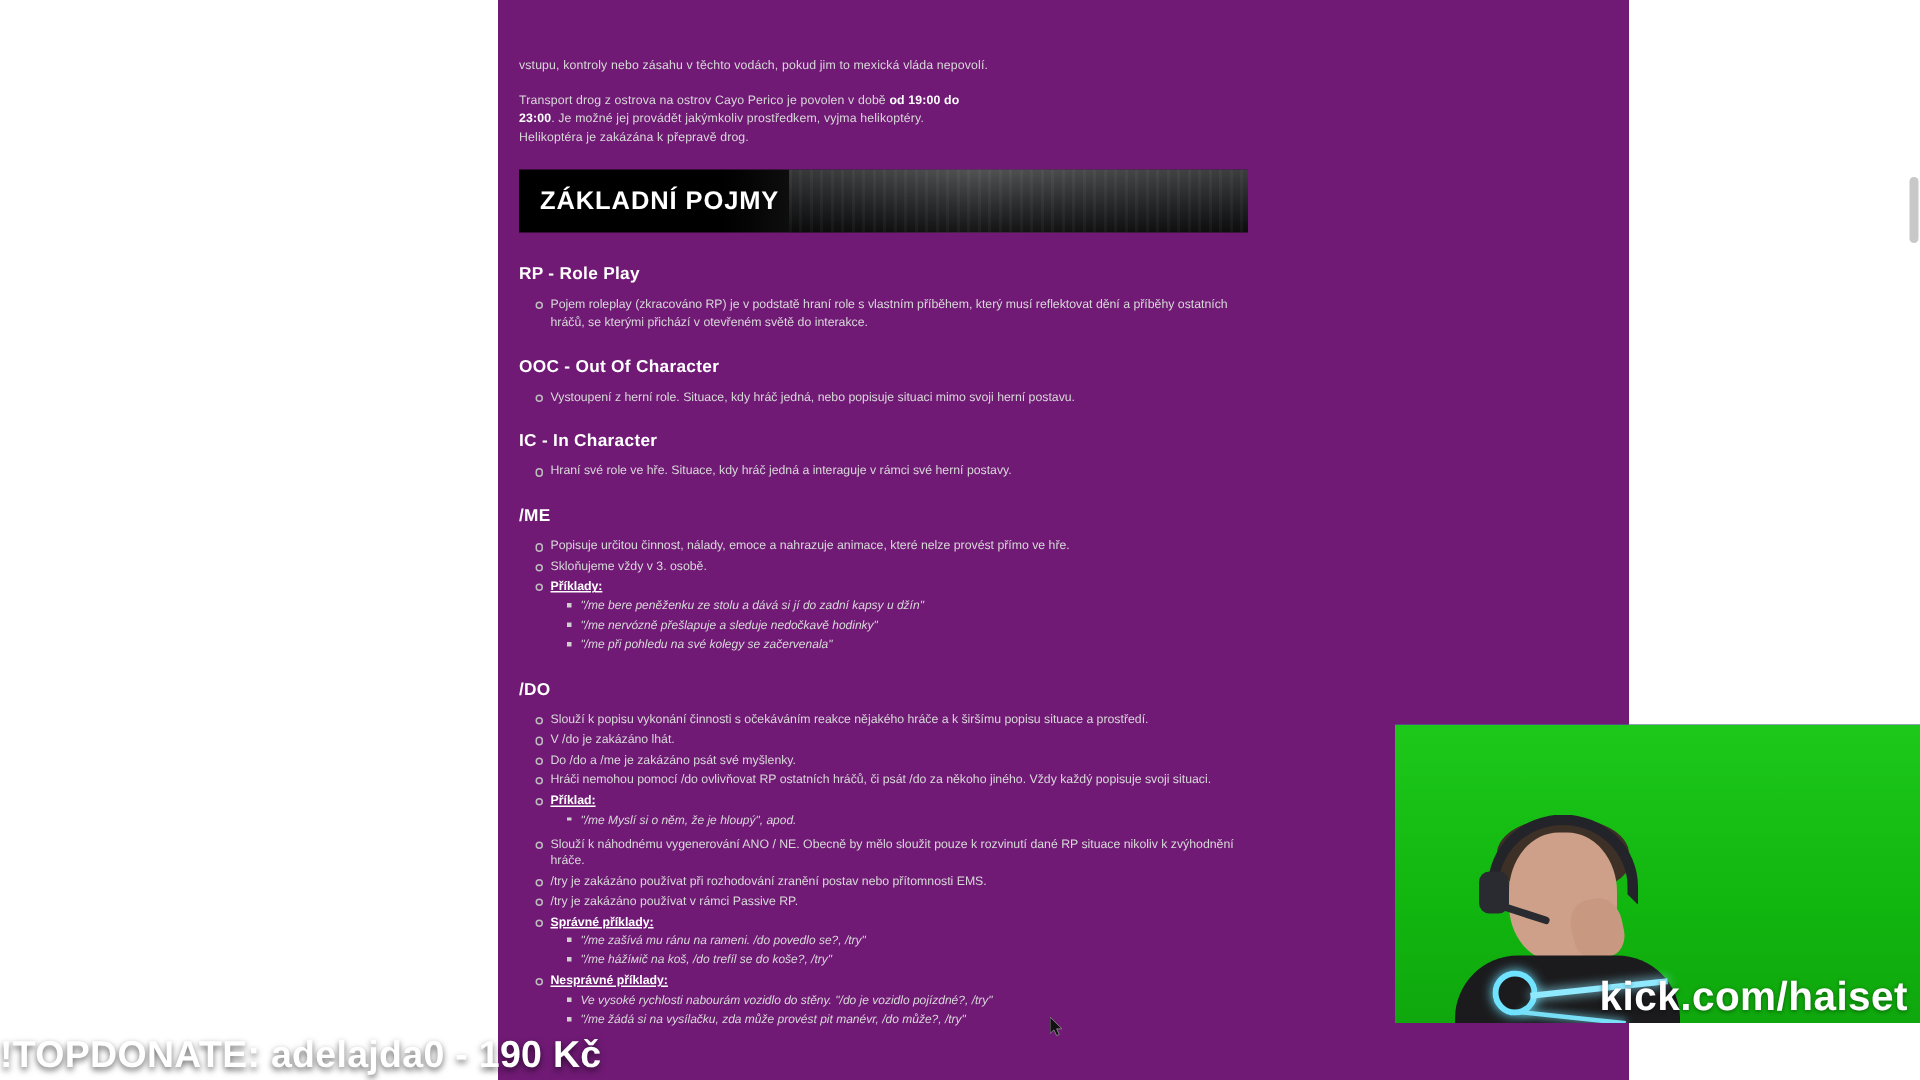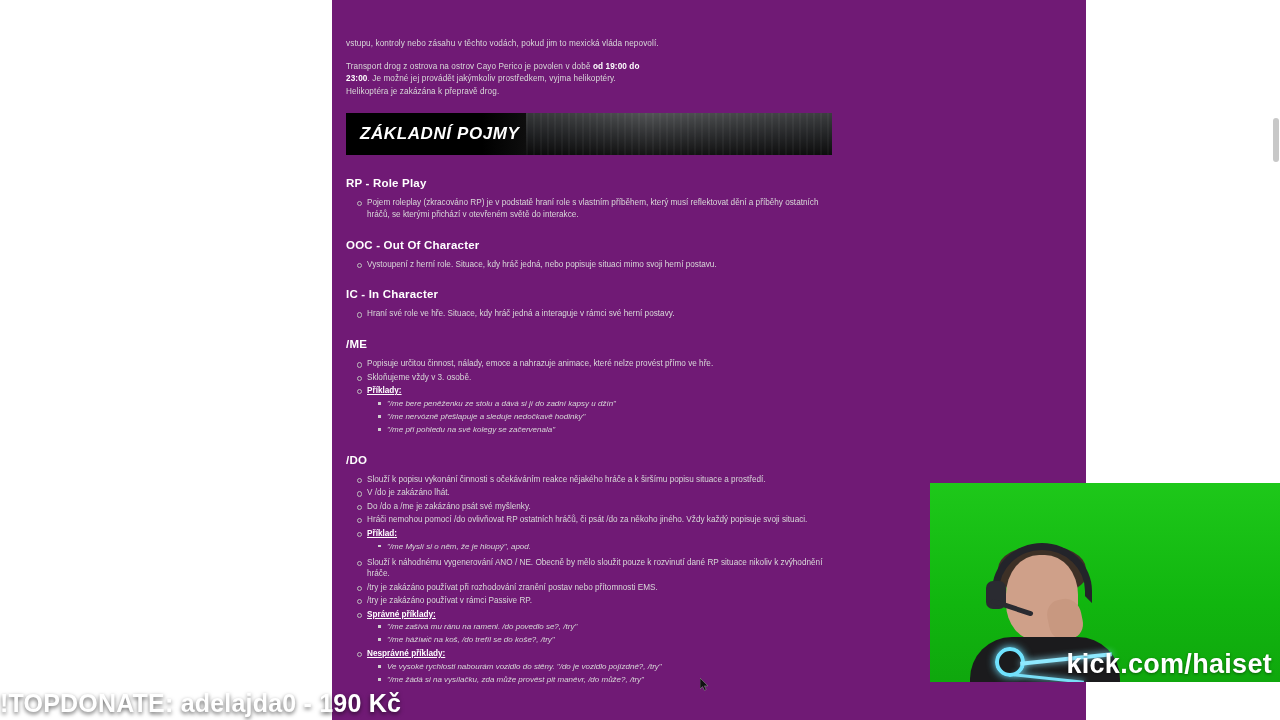--- a/index.html
+++ b/index.html
@@ -42,21 +42,20 @@
 
   
   .hero {
     position: relative;
     margin: 14px 0 22px 0;
     height: 42px;
     width: 486px;
     background: linear-gradient(90deg,#000000 0%, #000000 28%, #1a1a1a 45%, #3a3a3a 62%, #2b2b2b 78%, #171717 100%);
     display: flex; align-items: center;
     overflow: hidden;
-    font-style: italic;
   }
   .hero::after {
     content: "";
     position: absolute; left: 180px; top: 0; right: 0; bottom: 0;
     background:
       repeating-linear-gradient(90deg, rgba(255,255,255,.045) 0 2px, rgba(0,0,0,0) 2px 7px),
       linear-gradient(180deg, rgba(120,125,130,.45) 0%, rgba(40,42,45,.7) 55%, rgba(10,10,10,.9) 100%);
     opacity: .85;
   }
   .hero-title {

